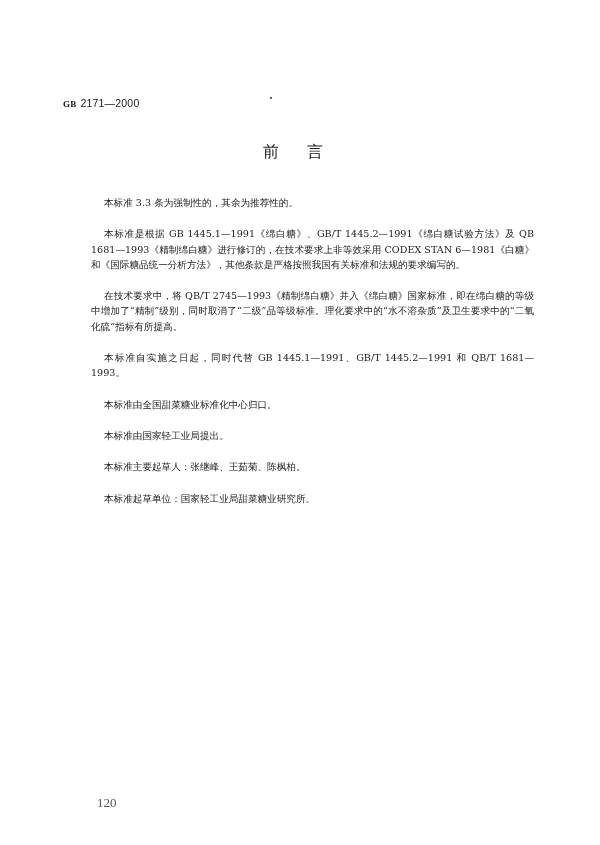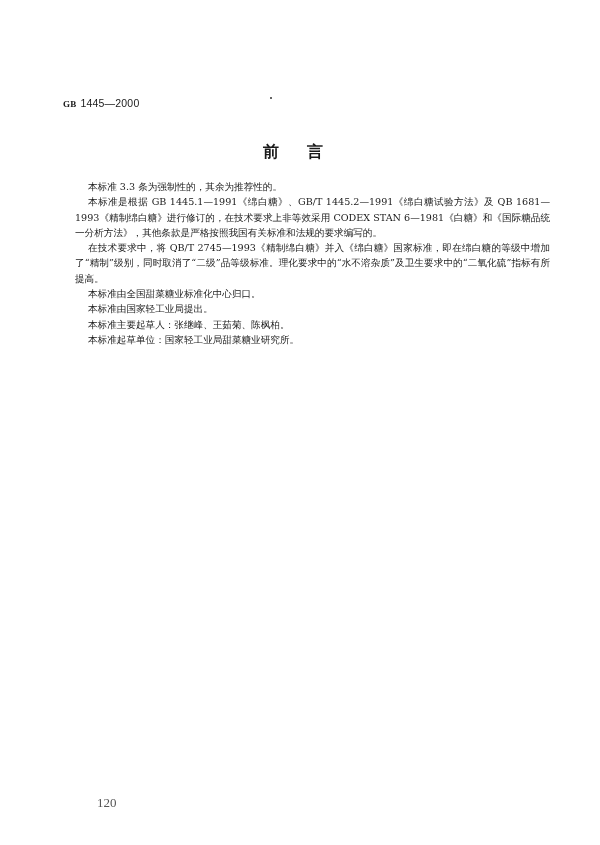--- a/index.html
+++ b/index.html
@@ -2,42 +2,43 @@
 <html><head>
 <meta charset="utf-8">
 <style>
   html, body { margin: 0; padding: 0; background: #ffffff; }
   body { width: 600px; height: 845px; position: relative; overflow: hidden;
          font-family: "DejaVu Serif", "Liberation Serif", serif; color: #1a1a1a; }
   .std-code { position: absolute; left: 63px; top: 97px; font-size: 10.5px;
               font-family: "Liberation Sans", sans-serif; letter-spacing: 0.2px; }
   .std-code b { font-family: "Liberation Serif", serif; font-size: 9px; margin-right: 4px; }
   .dot { position: absolute; left: 270px; top: 97px; width: 2px; height: 2px; background: #666; }
-  .title { position: absolute; left: 263px; top: 142px; font-size: 16px; font-weight: bold;
+  .title { position: absolute; left: 263px; top: 142px; font-size: 16px; font-weight: normal;
            letter-spacing: 28px; font-family: "DejaVu Sans", sans-serif; }
   .body { position: absolute; left: 75px; top: 179px; width: 475px; font-size: 9.6px;
           line-height: 15.3px; }
-  .body p { margin: 0; text-align: justify; text-align-last: left; }
+  .body p { margin: 16px; text-align: justify; text-align-last: left; }
   .body p.ind { text-indent: 13px; }
   .page-no { position: absolute; left: 97px; top: 795px; font-size: 13px; color: #555;
              font-family: "Liberation Serif", serif; }
 </style>
 </head>
 <body>
 
 <div class="std-code">
-  <b>GB</b><span>1445—2000</span>
+  <b>GB</b><span>2171—2000</span>
 </div>
 <div class="dot"></div>
 
 <div class="title">前言</div>
 
 <div class="body">
   <p class="ind">本标准 3.3 条为强制性的，其余为推荐性的。</p>
   <p class="ind">本标准是根据 GB 1445.1—1991《绵白糖》、GB/T 1445.2—1991《绵白糖试验方法》及 QB 1681—1993《精制绵白糖》进行修订的，在技术要求上非等效采用 CODEX STAN 6—1981《白糖》和《国际糖品统一分析方法》，其他条款是严格按照我国有关标准和法规的要求编写的。</p>
   <p class="ind">在技术要求中，将 QB/T 2745—1993《精制绵白糖》并入《绵白糖》国家标准，即在绵白糖的等级中增加了“精制”级别，同时取消了“二级”品等级标准。理化要求中的“水不溶杂质”及卫生要求中的“二氧化硫”指标有所提高。</p>
+  <p class="ind">本标准自实施之日起，同时代替 GB 1445.1—1991、GB/T 1445.2—1991 和 QB/T 1681—1993。</p>
   <p class="ind">本标准由全国甜菜糖业标准化中心归口。</p>
   <p class="ind">本标准由国家轻工业局提出。</p>
   <p class="ind">本标准主要起草人：张继峰、王茹菊、陈枫柏。</p>
   <p class="ind">本标准起草单位：国家轻工业局甜菜糖业研究所。</p>
 </div>
 
 <div class="page-no">120</div>
 
 </body></html>

